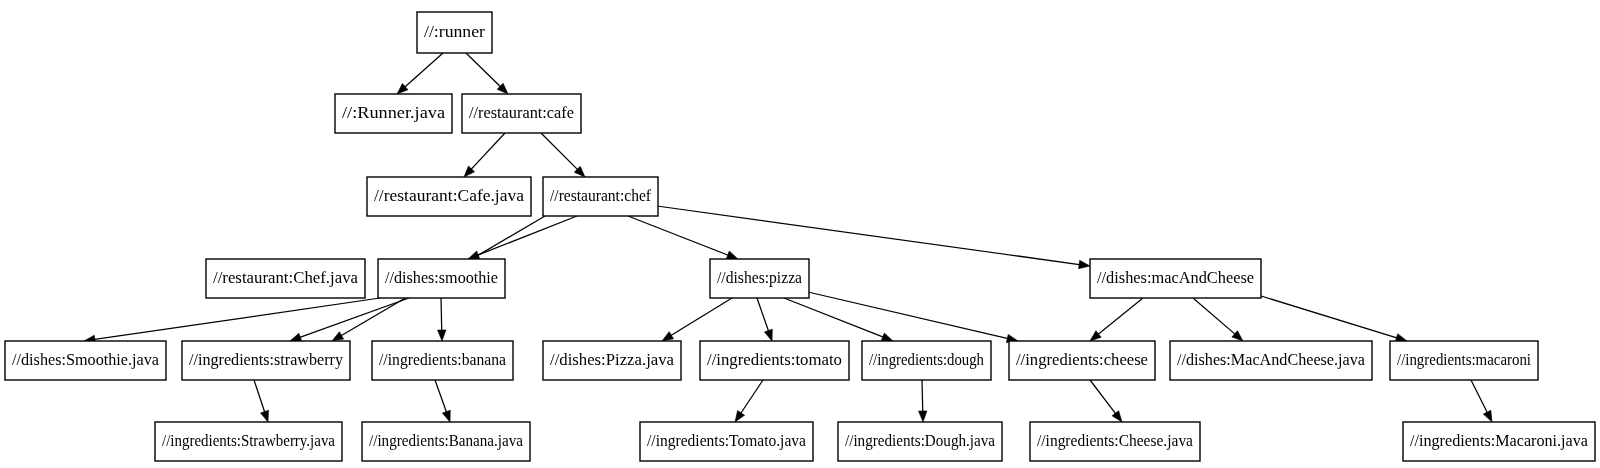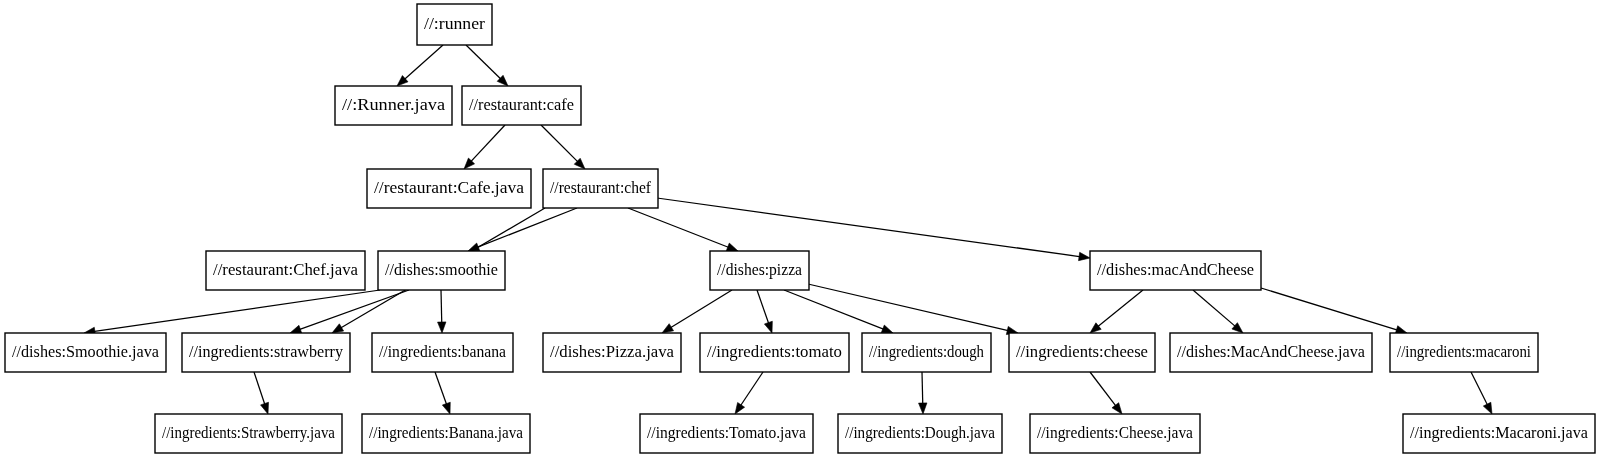--- a/index.html
+++ b/index.html
@@ -10,20 +10,21 @@
   body {
     width: 1600px;
     height: 468px;
     font-family: "Liberation Serif", "DejaVu Serif", serif;
     overflow: hidden;
   }
   #graph-root {
     position: relative;
     width: 1600px;
     height: 364px;
+    margin-top: 8px;
   }
   svg#graph-svg {
     display: block;
     width: 1600px;
     height: 468px;
   }
   .node-box {
     fill: #ffffff;
     stroke: #000000;
     stroke-width: 1.4;

